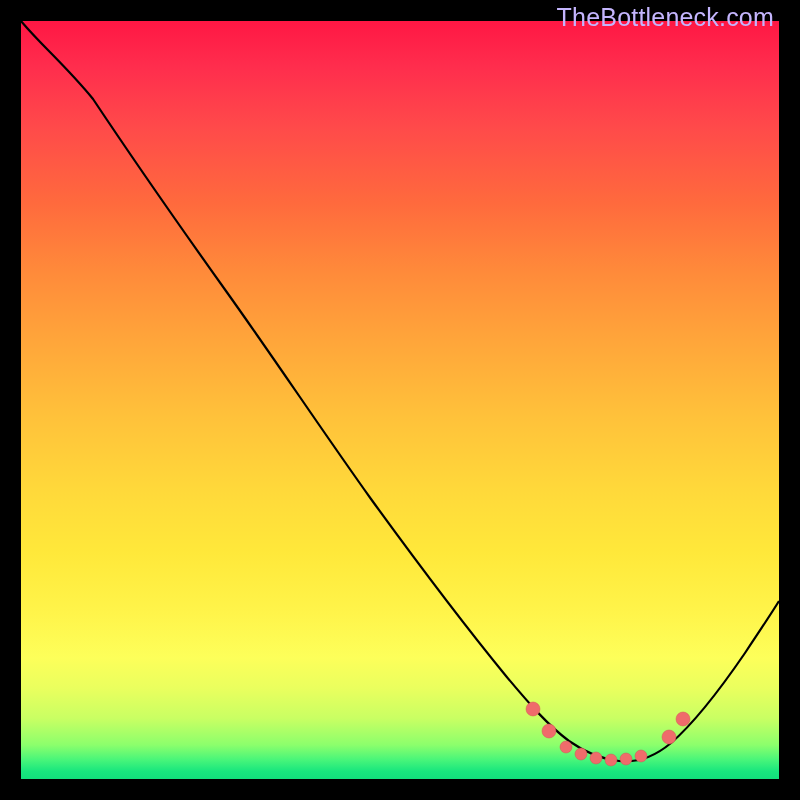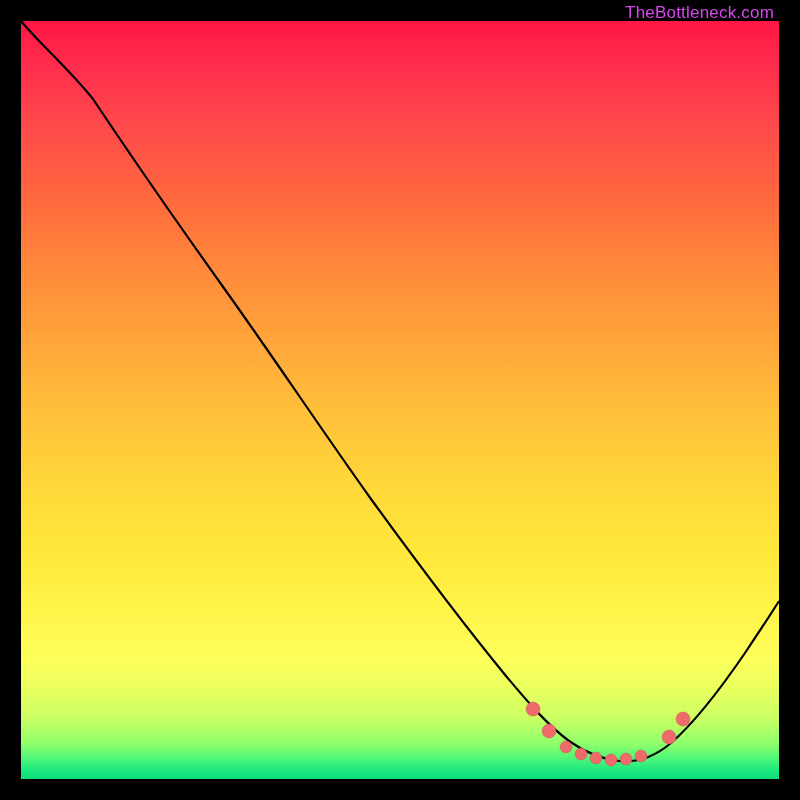--- a/index.html
+++ b/index.html
@@ -42,22 +42,22 @@
       #47f57a 97.5%,
       #18e67e 99%,
       #12df7c 100%
     );
     overflow: hidden;
   }
   .watermark {
     position: absolute;
     top: 3px;
     right: 26px;
-    color: #d946ef;
-    font-size: 17px;
+    color: #c4b5fd;
+    font-size: 25px;
     font-weight: 400;
     letter-spacing: 0.2px;
     z-index: 5;
     user-select: none;
   }
   svg.curve {
     position: absolute;
     inset: 0;
     width: 758px;
     height: 758px;

